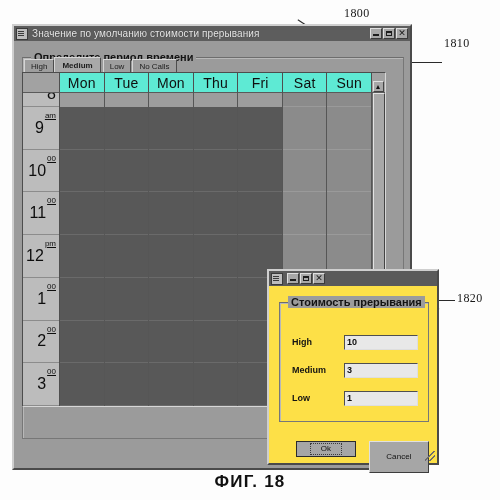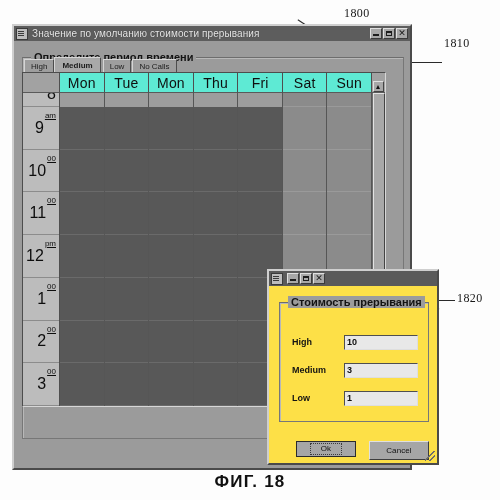--- a/index.html
+++ b/index.html
@@ -488,21 +488,21 @@
   }
   #btn-ok {
     outline: 1px solid #2b2b2b;
     outline-offset: -1px;
   }
   #btn-cancel {
     position: absolute;
     left: 100px;
     top: 155px;
     width: 60px;
-    height: 19px;
+    height: 32px;
   }
   #btn-cancel .inner { border: none; padding: 0; }
 
   .resize-grip {
     position: absolute;
     right: 2px;
     bottom: 2px;
     width: 10px;
     height: 10px;
     background:

